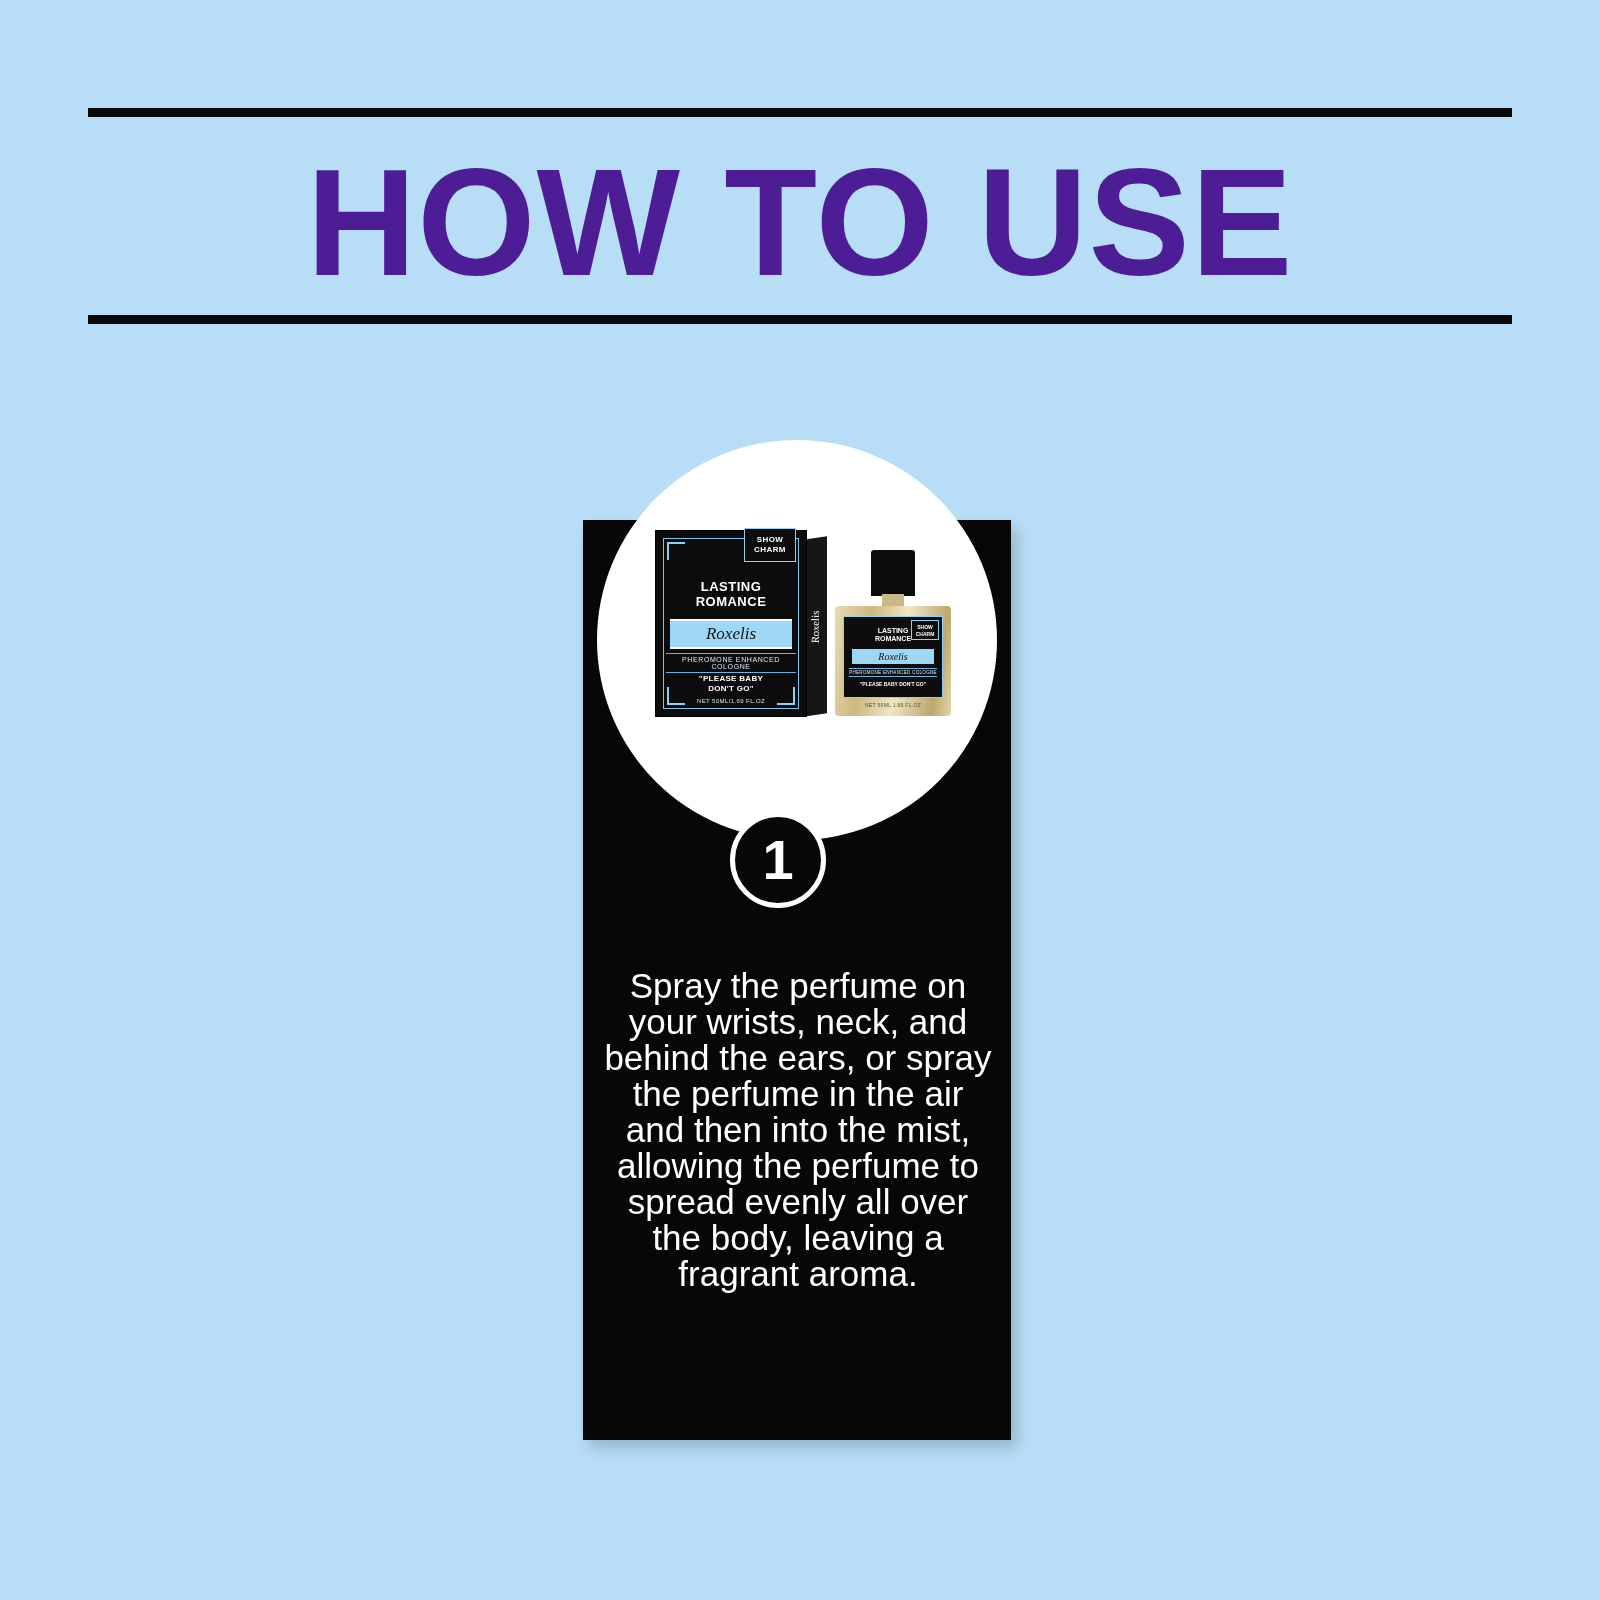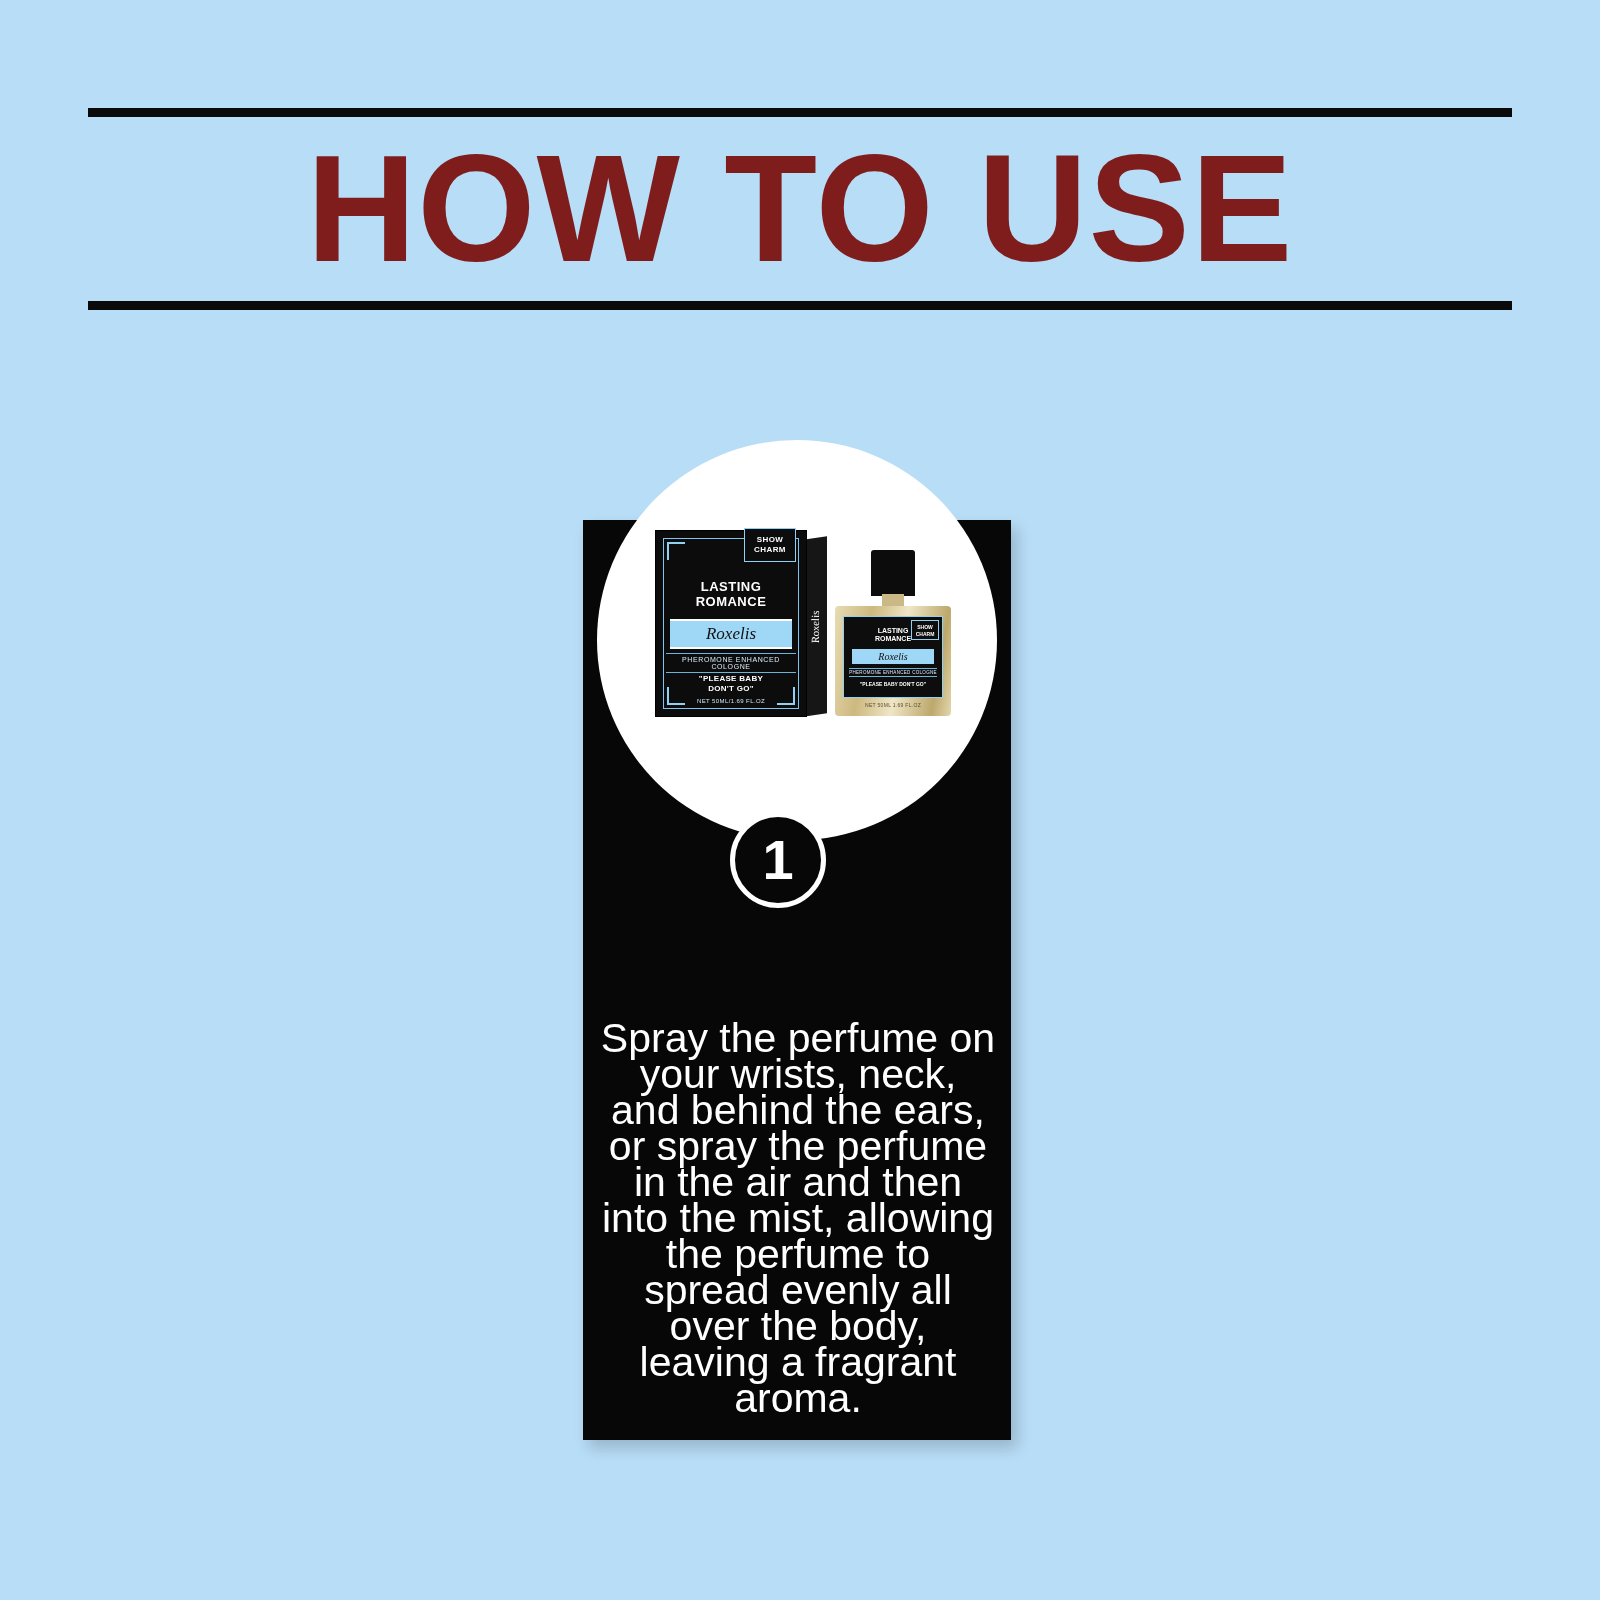--- a/index.html
+++ b/index.html
@@ -25,23 +25,23 @@
   .header .rule {
     height: 9px;
     background: #0a0a0a;
     width: 100%;
   }
   .header .title {
     text-align: center;
     font-size: 152px;
     line-height: 1.12;
     font-weight: bold;
-    color: #7f1d1d;
+    color: #4c1d95;
     letter-spacing: 1px;
-    padding: 6px 0 8px 0;
+    padding: 20px 0 8px 0;
     font-family: "Liberation Sans", sans-serif;
   }
 
   
   .card {
     position: absolute;
     left: 583px;
     top: 520px;
     width: 428px;
     height: 920px;
@@ -322,25 +322,25 @@
     font-size: 56px;
     font-weight: bold;
     line-height: 1;
     font-family: "Liberation Sans", sans-serif;
   }
 
   
   .body-copy {
     position: absolute;
     left: 600px;
-    top: 1020px;
+    top: 968px;
     width: 396px;
     text-align: center;
     color: #ffffff;
-    font-size: 41px;
+    font-size: 35px;
     line-height: 36px;
     font-family: "Liberation Sans", sans-serif;
   }
 </style>
 </head>
 <body>
 
 <div class="header">
   <div class="rule"></div>
   <div class="title">HOW TO USE</div>

